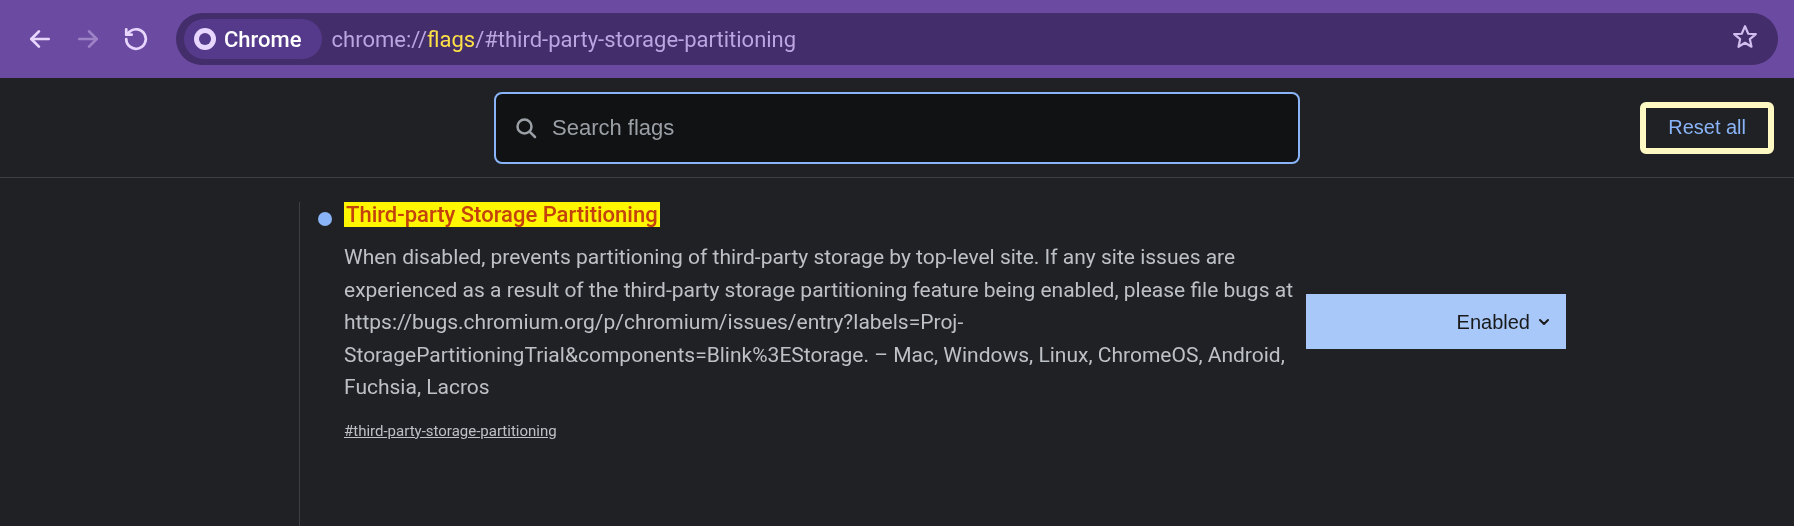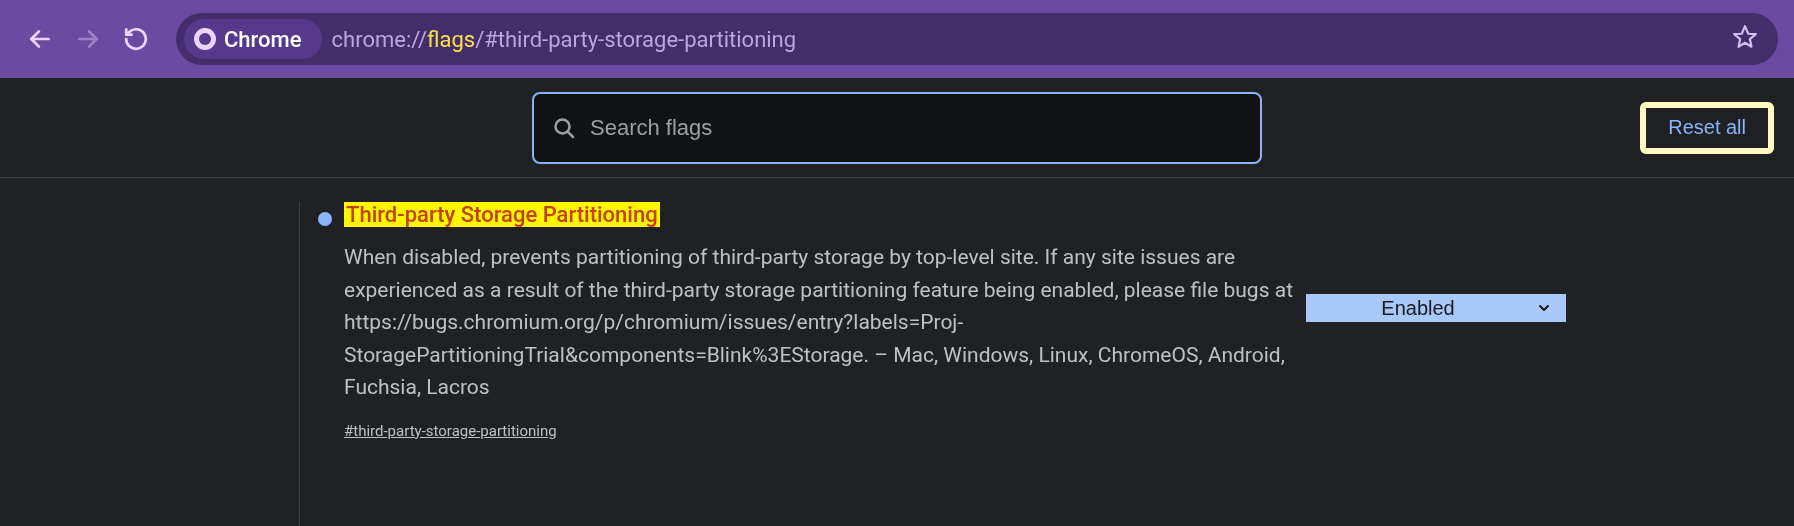--- a/index.html
+++ b/index.html
@@ -69,21 +69,21 @@
   .subheader {
     background: #202124;
     border-bottom: 1px solid #3c4043;
     height: 100px;
     display: flex;
     align-items: center;
     justify-content: center;
     position: relative;
   }
   .search-wrap {
-    width: 730px;
+    width: 806px;
     height: 72px;
     border: 2px solid #8ab4f8;
     border-radius: 8px;
     background: #111214;
     display: flex;
     align-items: center;
     padding: 0 18px;
     gap: 14px;
   }
   .search-wrap svg { width: 24px; height: 24px; color: #9aa0a6; }
@@ -156,26 +156,26 @@
     margin-top: 18px;
     display: inline-block;
   }
   .select-wrap {
     position: relative;
     align-self: flex-start;
     margin-top: 92px;
   }
   .select-wrap select {
     width: 260px;
-    height: 28px;
+    height: 55px;
     background: #a8c8fa;
     color: #1a1a1a;
     border: none;
     font-size: 20px;
-    text-align: center;
+    text-align: right;
     appearance: none;
     cursor: pointer;
     padding-right: 36px;
   }
   .select-wrap svg {
     position: absolute;
     right: 14px;
     top: 50%;
     transform: translateY(-50%);
     width: 16px; height: 16px;

